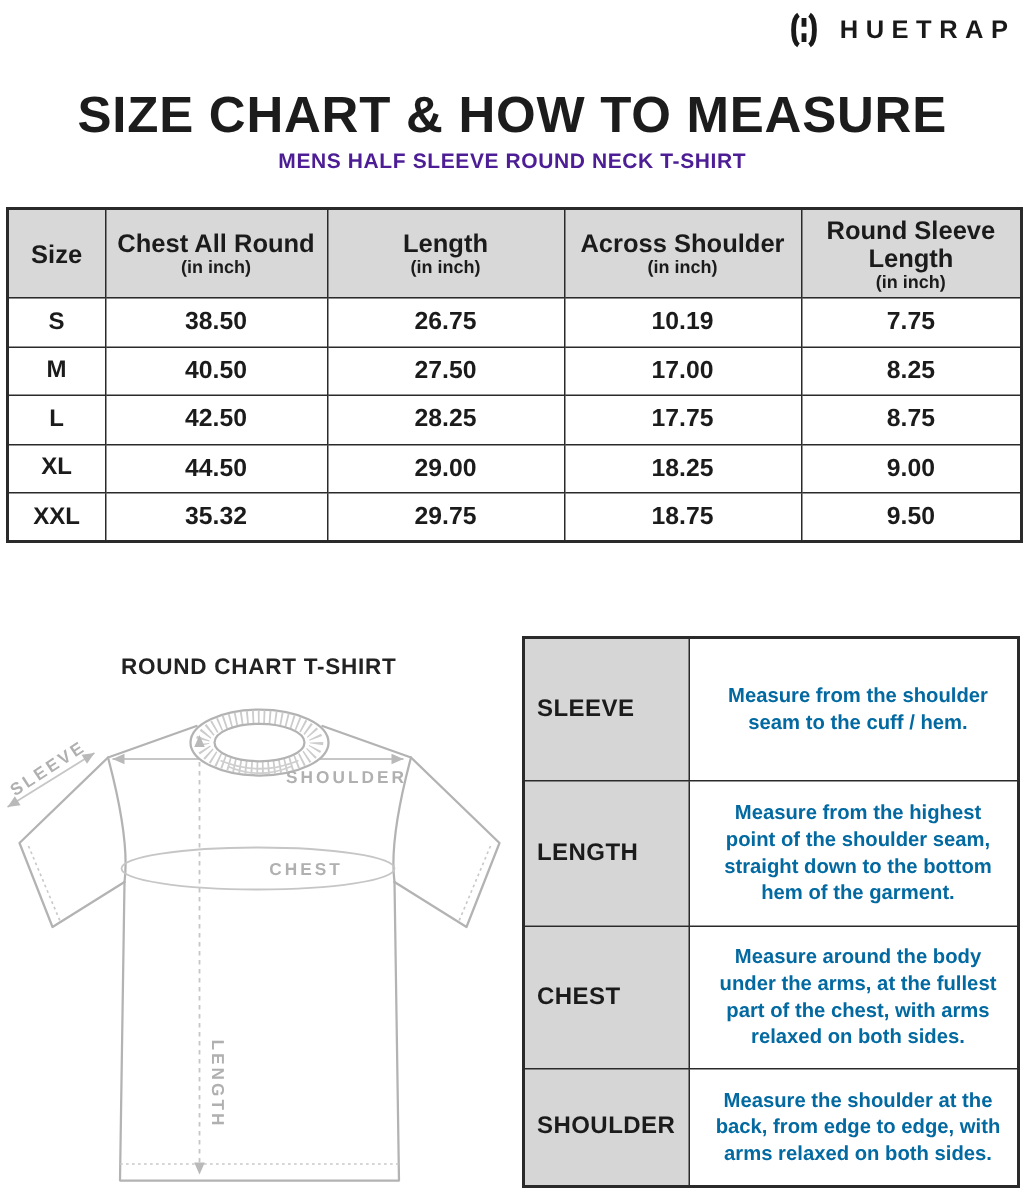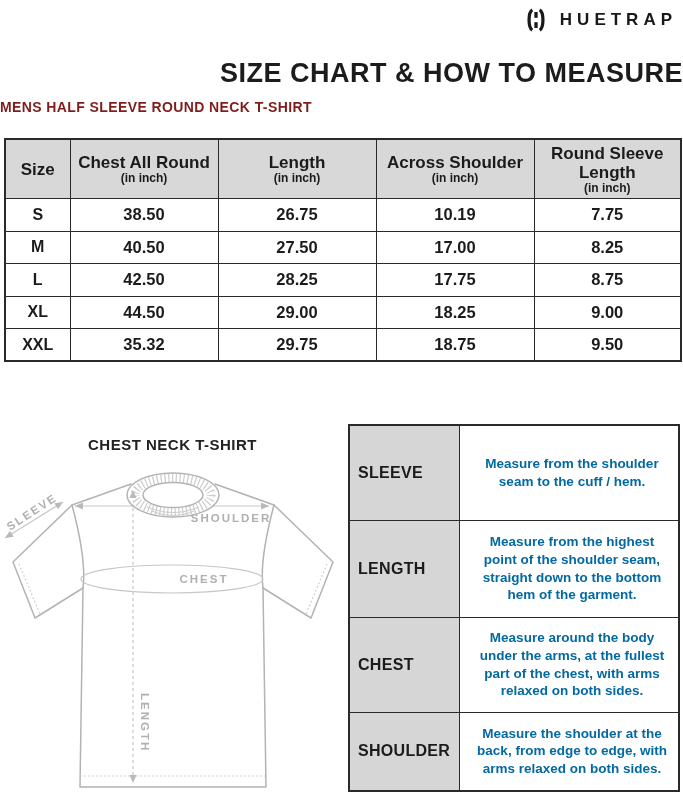--- a/index.html
+++ b/index.html
@@ -7,24 +7,24 @@
     position:relative; width:683px; height:800px; overflow:hidden;
     background:#ffffff; color:#1b1b1b;
     font-family:"Liberation Sans", sans-serif;
   }
 
   
   .brand { position:absolute; top:7px; right:6px; display:flex; align-items:center; gap:11px; }
   .brand-name { font-size:17px; font-weight:bold; letter-spacing:5px; color:#191919; }
 
   
-  .page-title { position:absolute; top:58px; left:0; width:683px; margin:0; text-align:right;
-    font-size:27px; font-weight:bold; letter-spacing:.5px; color:#1c1c1c; }
-  .page-subtitle { position:absolute; top:99px; left:0; width:683px; margin:0; text-align:left;
-    font-size:14px; font-weight:bold; letter-spacing:.4px; color:#7f1d1d; }
+  .page-title { position:absolute; top:58px; left:0; width:683px; margin:0; text-align:center;
+    font-size:34px; font-weight:bold; letter-spacing:.5px; color:#1c1c1c; }
+  .page-subtitle { position:absolute; top:99px; left:0; width:683px; margin:0; text-align:center;
+    font-size:14px; font-weight:bold; letter-spacing:.4px; color:#4c1d95; }
 
   
   .size-table { position:absolute; left:4px; top:138px; width:676px;
     border-collapse:collapse; table-layout:fixed; border:2px solid #2a2a2a;padding-left:36px; }
   .size-table th, .size-table td { border:1.5px solid #2a2a2a; text-align:center; vertical-align:middle; }
   .size-table thead th { background:#d8d8d8; height:56px; }
   .col-label { font-size:17px; font-weight:bold; line-height:19px; }
   .col-sub { font-size:12px; font-weight:bold; line-height:13px; }
   .size-table tbody tr { height:32.5px; }
   .size-table tbody th { font-size:16px; font-weight:bold; }
@@ -135,21 +135,21 @@
         <th>XXL</th>
         <td>35.32</td>
         <td>29.75</td>
         <td>18.75</td>
         <td>9.50</td>
       </tr>
     </tbody>
   </table>
 
   <section class="diagram">
-    <div class="diagram-title">CHEST NECK T-SHIRT</div>
+    <div class="diagram-title">ROUND CHART T-SHIRT</div>
     <svg class="shirt-svg" width="345" height="338" viewBox="0 0 345 338">
 
       <g fill="none" stroke="#b3b3b3" stroke-width="1.5" stroke-linejoin="round" stroke-linecap="round">
         <path d="M131,19 L72,40 L13,97 L35,153 L83,123"></path>
         <path d="M215,19 L274,40 L333,97 L311,153 L263,123"></path>
         <path d="M83,123 L80,322 L266,322 L263,123"></path>
         <path d="M72,40 C80,70 86,100 83,123"></path>
         <path d="M274,40 C266,70 260,100 263,123"></path>
       </g>
 

